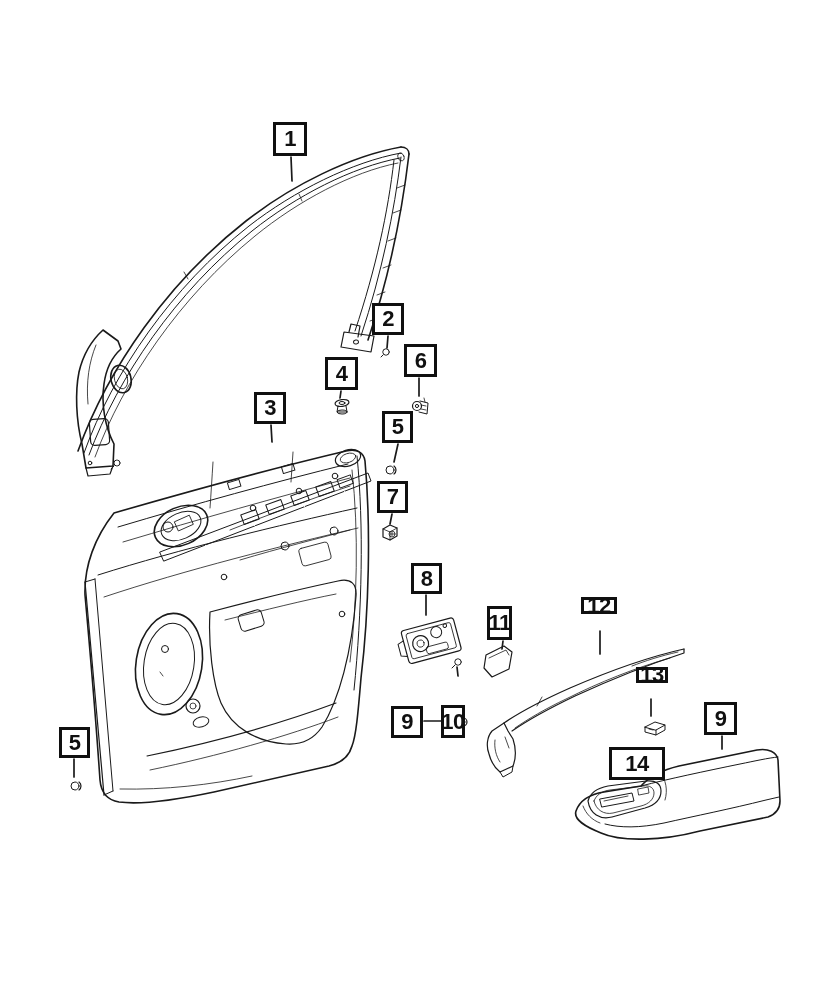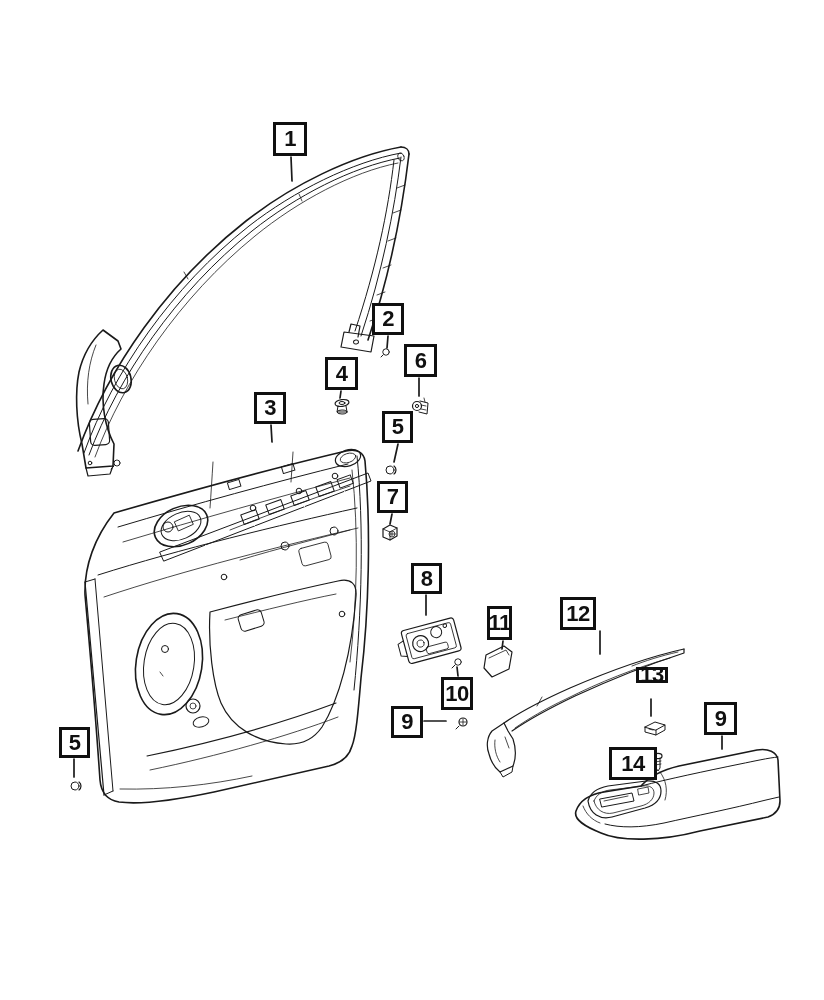--- a/index.html
+++ b/index.html
@@ -298,32 +298,32 @@
     </div>
   <div class="callout" style="left:59px;top:727px;width:31px;height:31px">
       <span>5</span>
     </div>
   <div class="callout" style="left:411px;top:563px;width:31px;height:31px">
       <span>8</span>
     </div>
   <div class="callout" style="left:391px;top:706px;width:32px;height:32px">
       <span>9</span>
     </div>
-  <div class="callout" style="left:441px;top:677px;width:32px;height:33px">
+  <div class="callout" style="left:441px;top:705px;width:24px;height:33px">
       <span>10</span>
     </div>
   <div class="callout" style="left:487px;top:606px;width:25px;height:34px">
       <span>11</span>
     </div>
-  <div class="callout" style="left:560px;top:597px;width:36px;height:33px">
+  <div class="callout" style="left:581px;top:597px;width:36px;height:17px">
       <span>12</span>
     </div>
   <div class="callout" style="left:636px;top:667px;width:32px;height:16px">
       <span>13</span>
     </div>
-  <div class="callout" style="left:609px;top:747px;width:48px;height:33px">
+  <div class="callout" style="left:609px;top:747px;width:56px;height:33px">
       <span>14</span>
     </div>
   <div class="callout" style="left:704px;top:702px;width:33px;height:33px">
       <span>9</span>
     </div>
 
 </div>
 
 </body></html>

